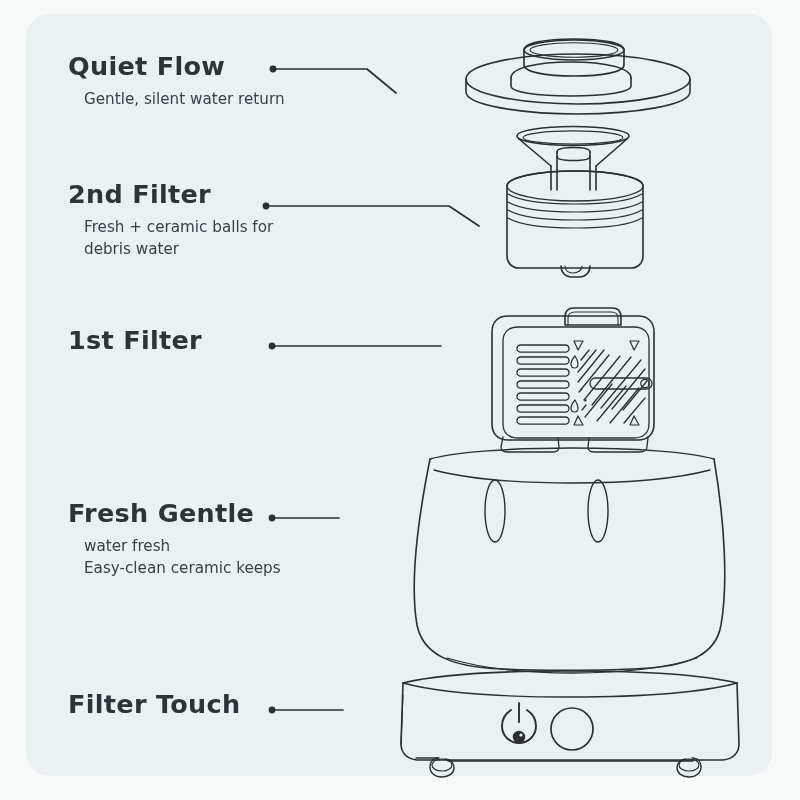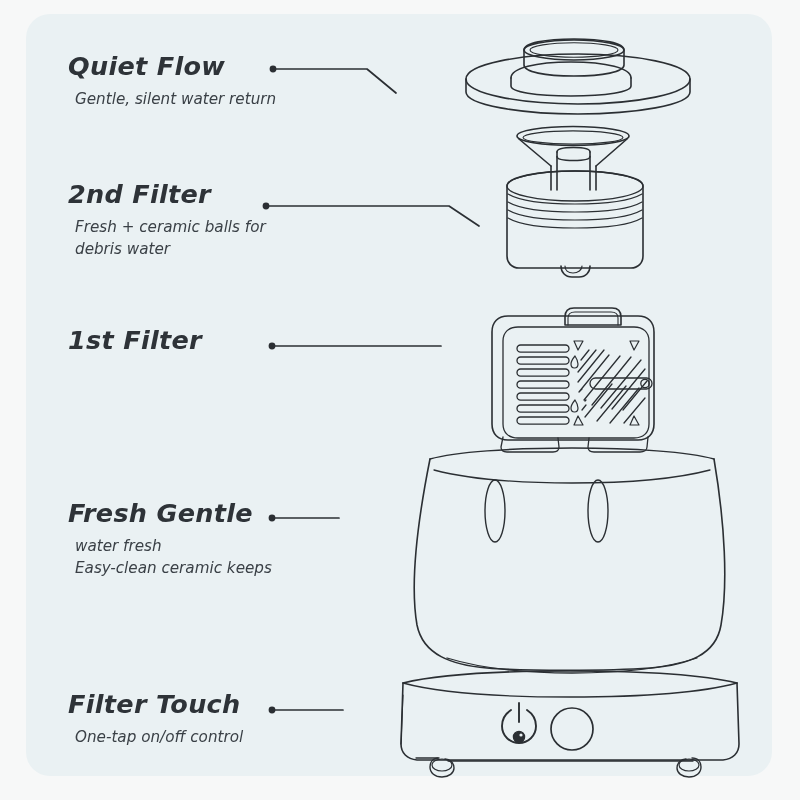--- a/index.html
+++ b/index.html
@@ -9,21 +9,20 @@
     width: 800px;
     height: 800px;
     background: #f7f8f8;
     font-family: "DejaVu Sans", "Liberation Sans", sans-serif;
     overflow: hidden;
   }
   #stage {
     position: relative;
     width: 670px;
     height: 800px;
-    font-style: italic;
   }
   #card {
     position: absolute;
     left: 26px;
     top: 14px;
     width: 746px;
     height: 762px;
     background: #eaf1f3;
     border-radius: 24px;
   }
@@ -45,21 +44,21 @@
     letter-spacing: 0.3px;
     line-height: 1.1;
     margin: 0;
     white-space: nowrap;
   }
   .label-desc {
     font-size: 15.2px;
     font-weight: 400;
     color: #3a4046;
     line-height: 1.42;
-    margin: 9px 0 0 7px;
+    margin: 9px 0 0 16px;
     max-width: 250px;
   }
   .label-desc .ln { display: block; white-space: nowrap; }
 </style>
 </head>
 <body>
 
 <div id="stage">
 
   <div id="card"></div>
@@ -289,18 +288,15 @@
   <div class="label-block" style="top:499px;">
     <p class="label-title">Fresh Gentle</p>
     <p class="label-desc">
       <span class="ln">water fresh</span>
       <span class="ln">Easy-clean ceramic keeps</span>
     </p>
   </div>
 
   <div class="label-block" style="top:690px;">
     <p class="label-title">Filter Touch</p>
-    <p class="label-desc">
-      <span class="ln">One-tap on/off control</span>
-    </p>
   </div>
 
 </div>
 
 </body></html>

